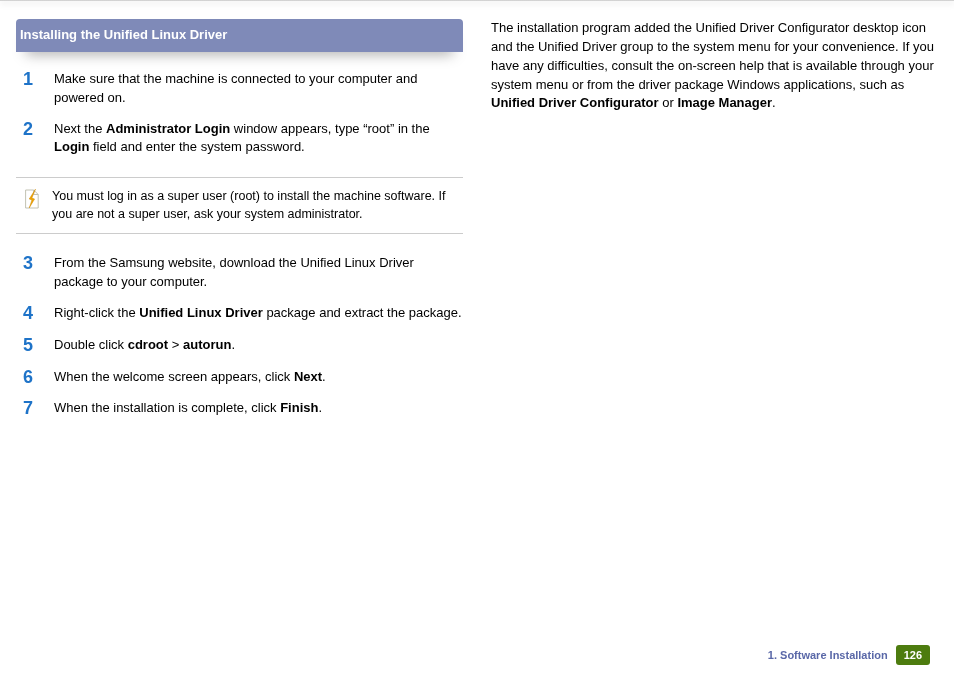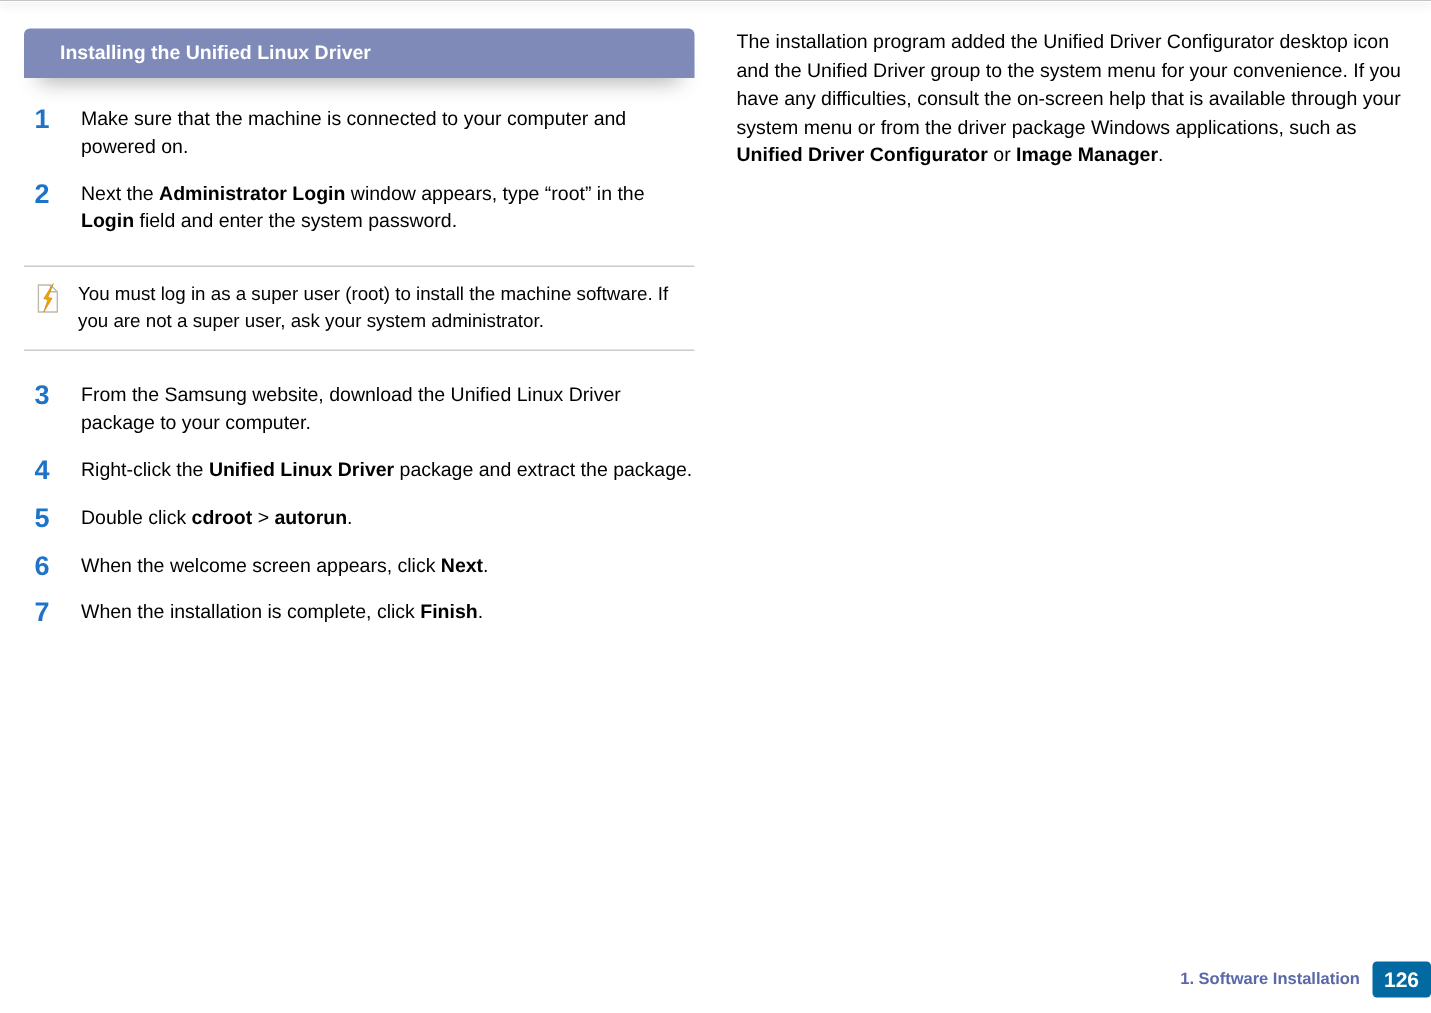--- a/index.html
+++ b/index.html
@@ -35,21 +35,21 @@
   .col {
     flex: 1;
     font-size: 13px;
     line-height: 1.45;
   }
   .intro { margin-bottom: 22px; }
   .section-head {
     background: #7f8ab8;
     color: #fff;
     font-weight: 700;
-    padding: 7px 24px;
+    padding: 7px 4px;
     border-radius: 4px 4px 0 0;
     box-shadow: 0 12px 14px -10px rgba(0,0,0,.35);
     margin-bottom: 18px;
   }
   .step {
     display: flex;
     gap: 14px;
     margin: 12px 0;
   }
   .num {
@@ -73,31 +73,31 @@
   }
   .note-icon {
     width: 18px; height: 22px;
     flex: 0 0 18px;
     color: #e6a700;
   }
   .note-icon svg { width: 100%; height: 100%; display: block; }
   b { font-weight: 700; }
   .footer {
     position: absolute;
-    right: 0; bottom: 10px;
+    right: 24px; bottom: 10px;
     display: flex; align-items: center; gap: 8px;
   }
   .chap {
     font-size: 11px; font-weight: 700; color: #5a68a8;
   }
   .pagenum {
-    background: #0369a1; color: #fff;
+    background: #4d7c0f; color: #fff;
     padding: 4px 8px;
     border-radius: 3px;
-    font-weight: 700; font-size: 14px;
+    font-weight: 700; font-size: 11px;
   }
 </style>
 </head>
 <body>
 
 <div class="page">
 
   <div class="title-sep"></div>
 
   <div class="cols">

